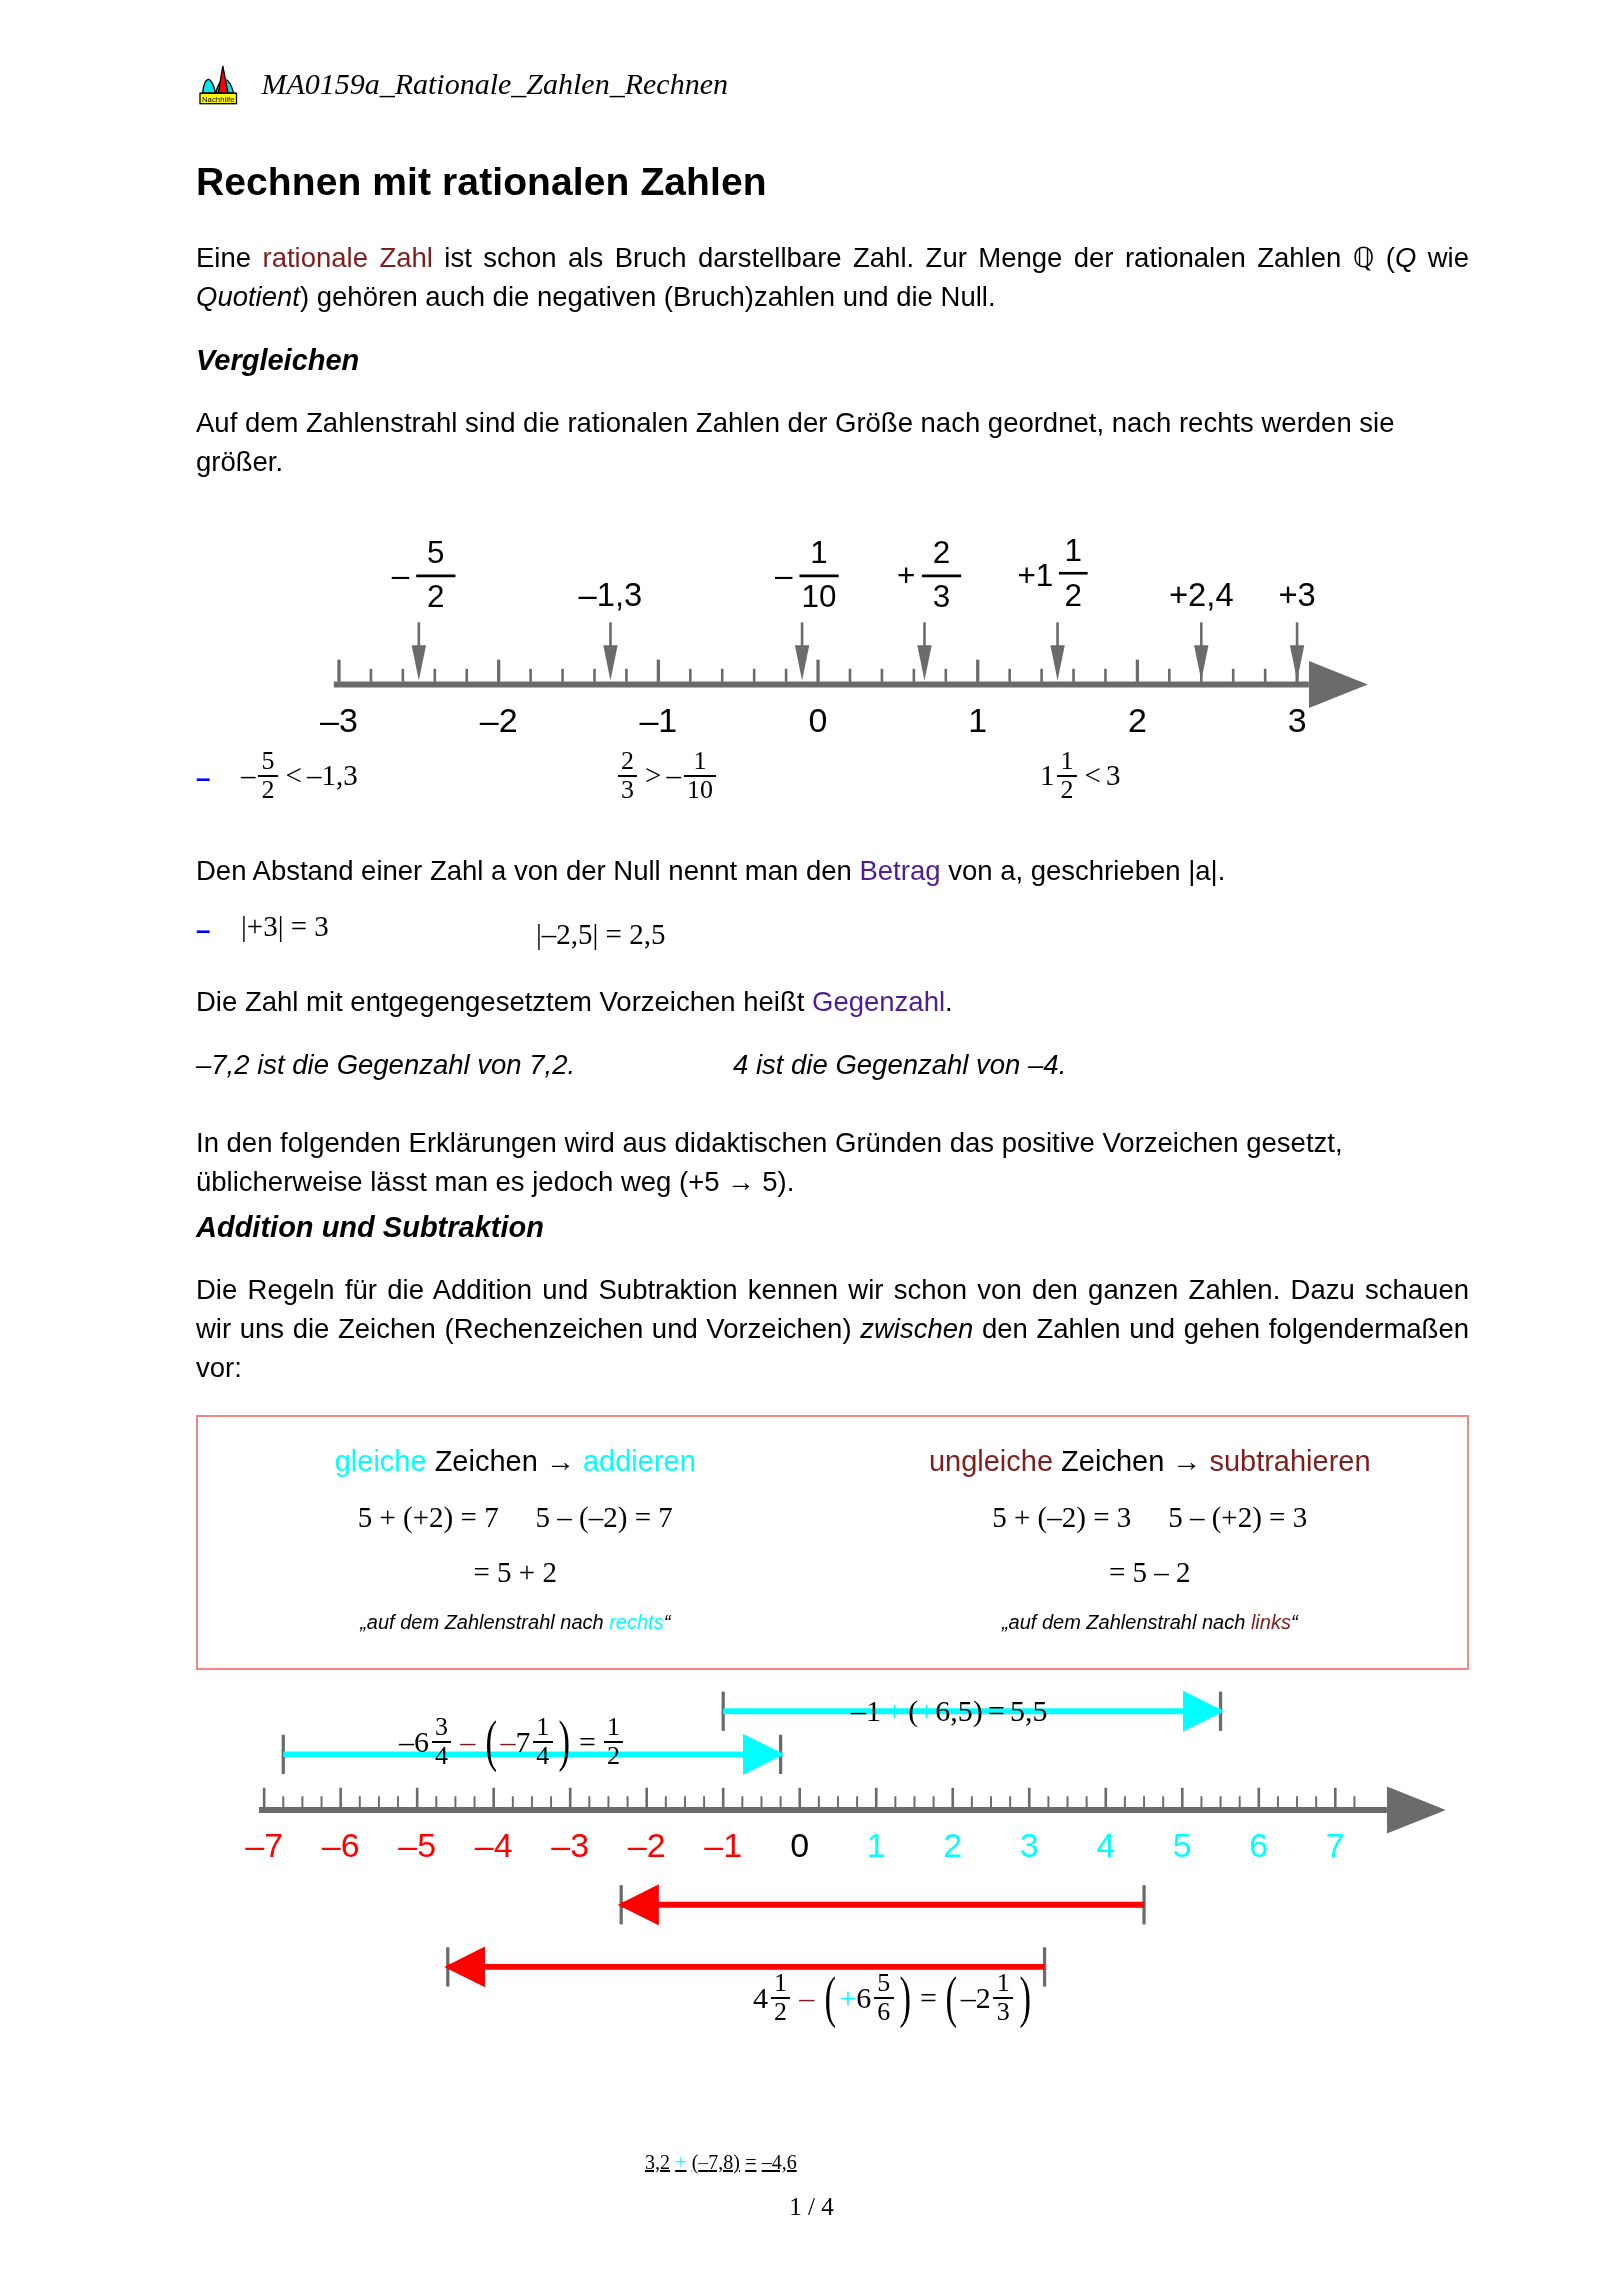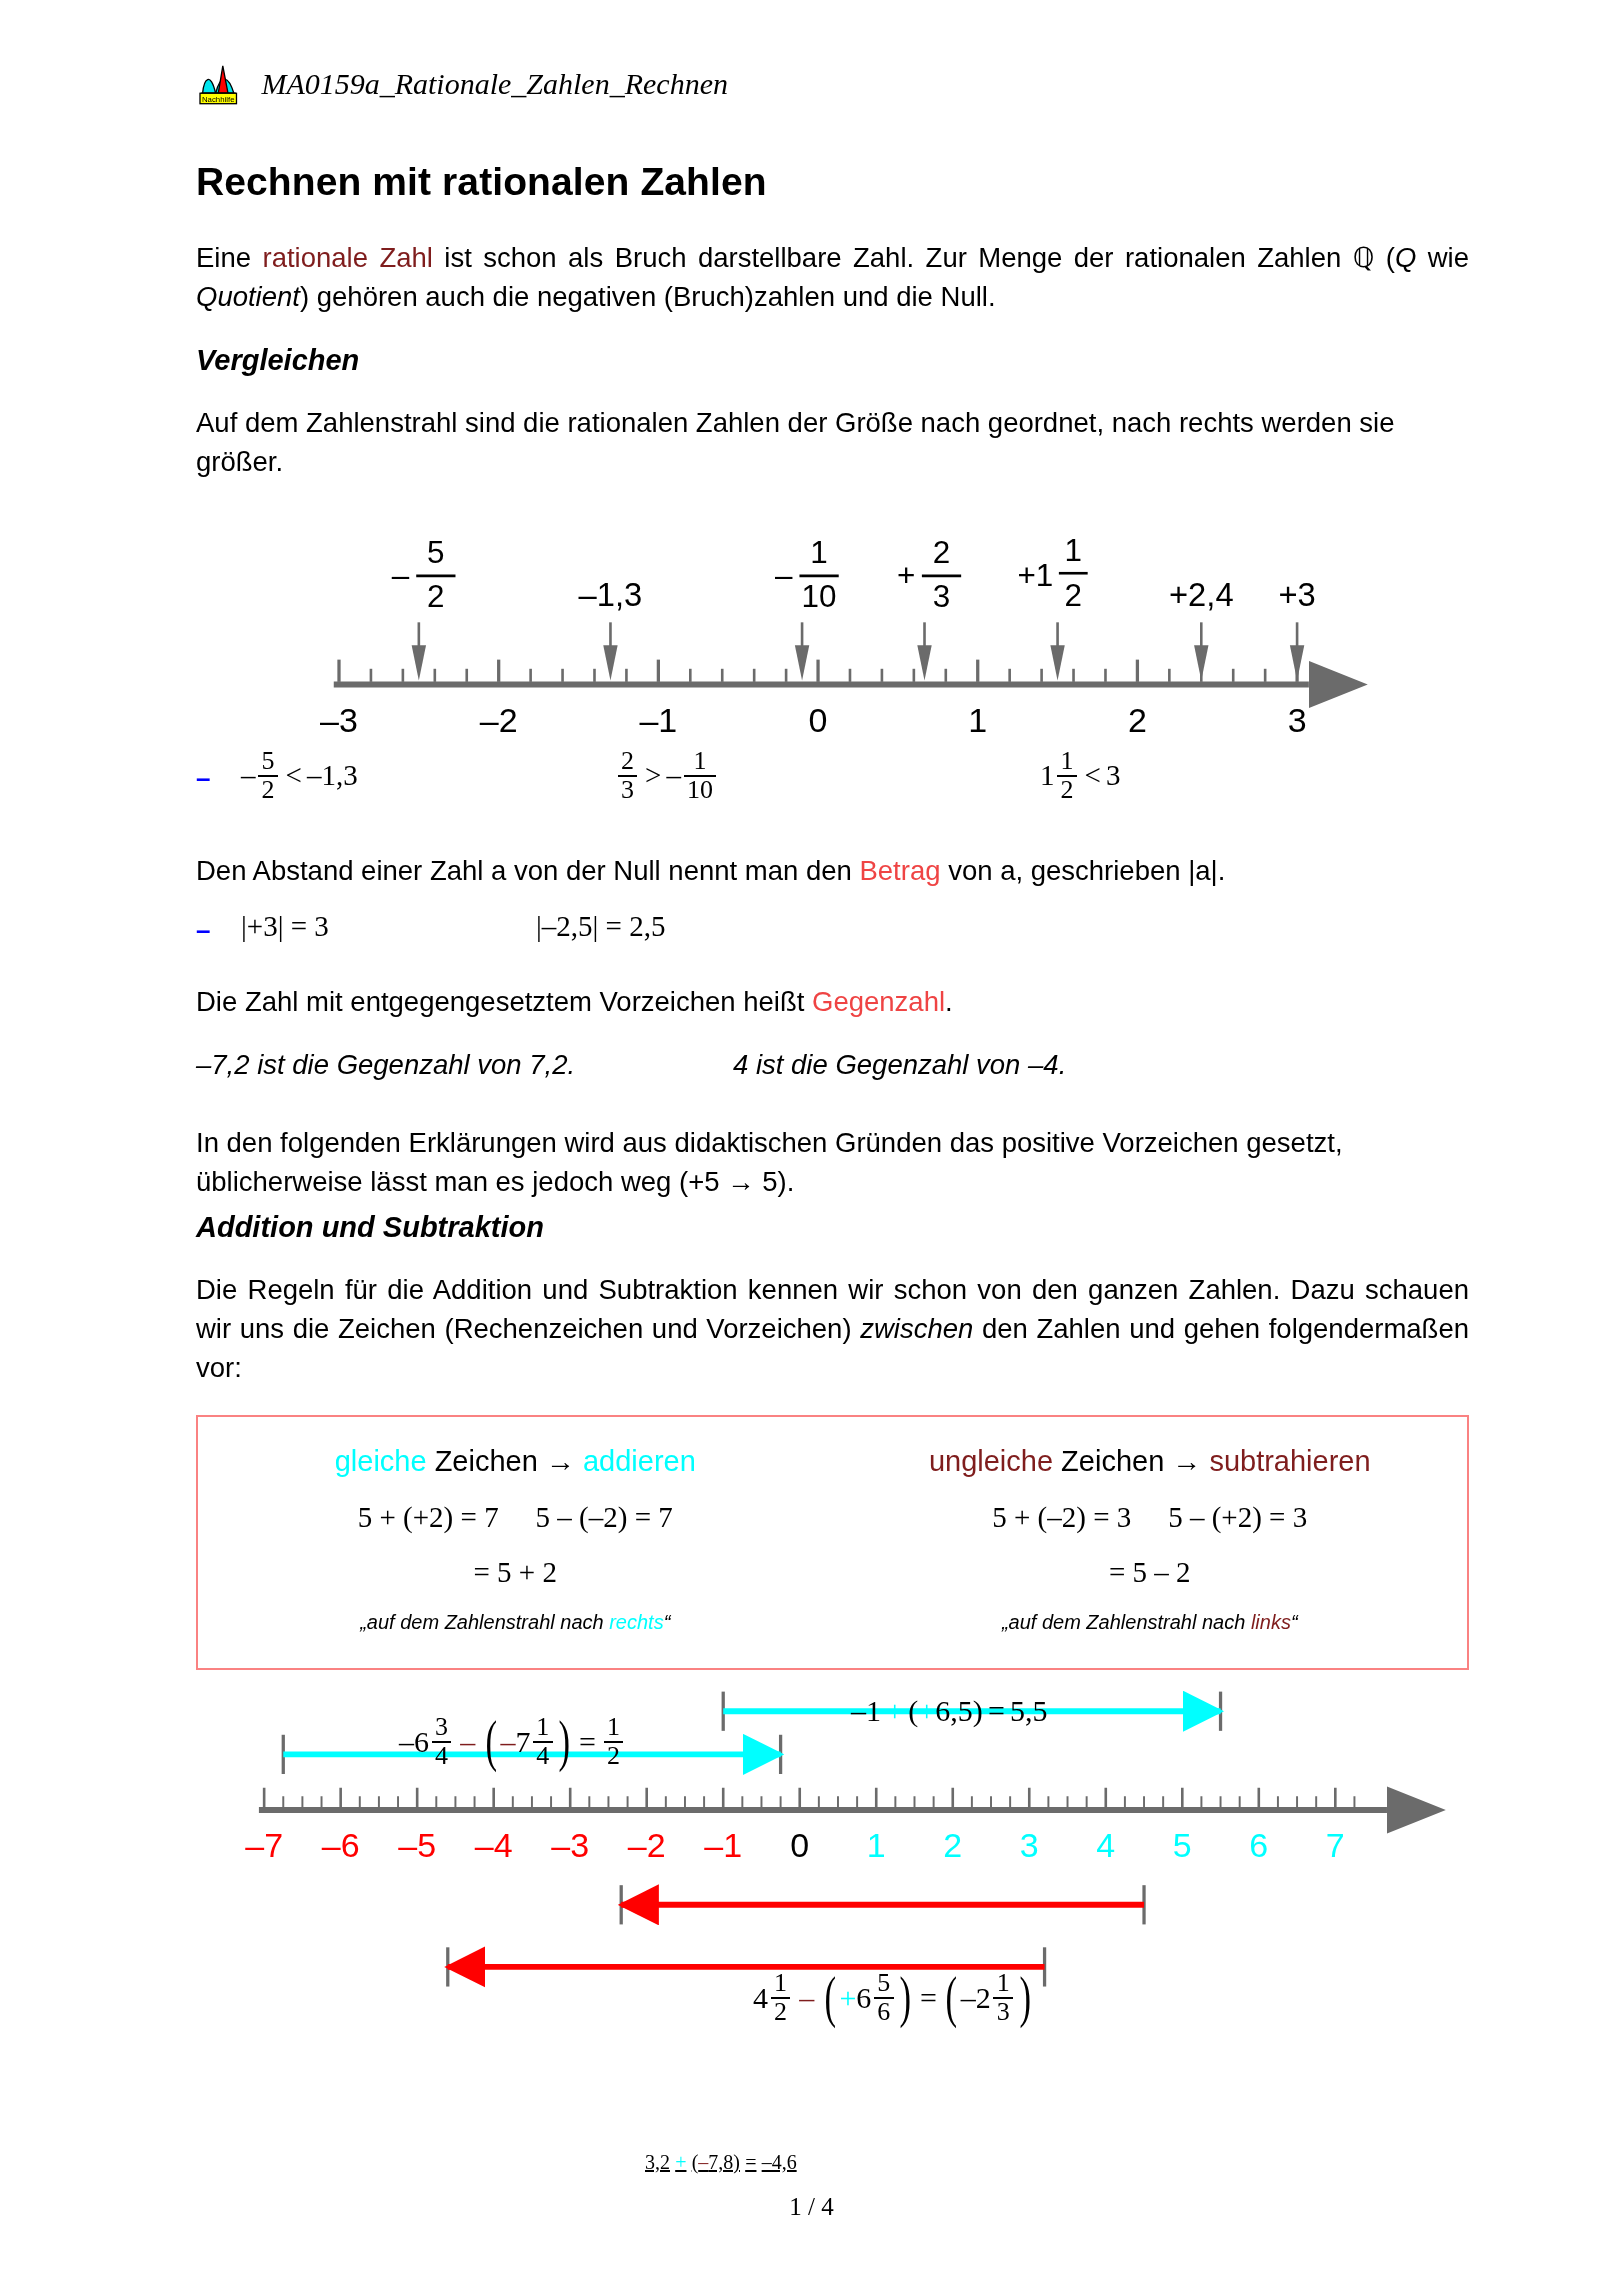--- a/index.html
+++ b/index.html
@@ -27,21 +27,21 @@
     font-size:39px; font-weight:bold; margin:0 0 34px 0; letter-spacing:0.1px;
   }
   h2.sub {
     font-size:29px; font-weight:bold; font-style:italic; margin:0 0 26px 0;
   }
   p.para {
     font-size:27.5px; line-height:1.42; margin:0 0 27.5px 0; text-align:justify;
   }
   p.para.nojust { text-align:left; }
   .red { color:#7f1d1d; }
-  .cyan { color:#ef4444; }
+  .cyan { color:#4c1d95; }
   .cyan2 { color:#00ffff; }
   .it { font-style:italic; }
   .bbq { font-family:"DejaVu Sans", sans-serif; }
 
   
   .math { font-family:"Liberation Serif", serif; font-size:29px; display:inline-flex; align-items:center; }
   .frac { display:inline-flex; flex-direction:column; align-items:center; vertical-align:middle;
           margin:0 2.6px; line-height:1.02; }
   .frac .num { padding:0 3.3px; font-size:26px; }
   .frac .den { padding:0 3.3px; font-size:26px; border-top:2px solid currentColor; }
@@ -240,21 +240,21 @@
       <span>3</span>
     </span>
   </div>
 
   <div style="position:absolute; left:196px; top:851px; width:1273px;">
     <p class="para nojust" style="margin-bottom:19.6px;"><span>Den Abstand einer Zahl a von der Null nennt man den </span><span class="cyan">Betrag</span><span> von a, geschrieben |a|.</span></p>
 
     <div style="position:relative; height:52px;">
       <span class="dash" style="position:absolute; left:0; top:5.2px;">–</span>
       <span class="math" style="position:absolute; left:45px; top:0;">|+3| = 3</span>
-      <span class="math" style="position:absolute; left:340px; top:0;font-family:Liberation Serif, serif;">|–2,5| = 2,5</span>
+      <span class="math" style="position:absolute; left:340px; top:8px;font-family:Liberation Serif, serif;">|–2,5| = 2,5</span>
     </div>
   </div>
 
   <div style="position:absolute; left:196px; top:982px; width:1273px;">
     <p class="para nojust"><span>Die Zahl mit entgegengesetztem Vorzeichen heißt </span><span class="cyan">Gegenzahl</span><span>.</span></p>
 
     <div style="position:relative; height:52px; margin-bottom:22px;font-style:italic;">
       <span style="position:absolute; left:0; top:0; font-size:27.5px;">–7,2 ist die Gegenzahl von 7,2.</span>
       <span style="position:absolute; left:537px; top:0; font-size:27.5px;">4 ist die Gegenzahl von –4.</span>
     </div>

